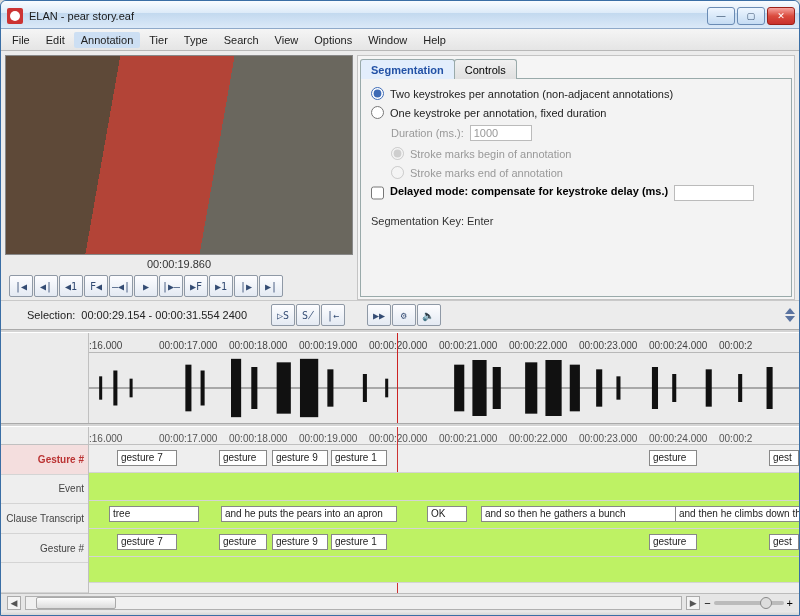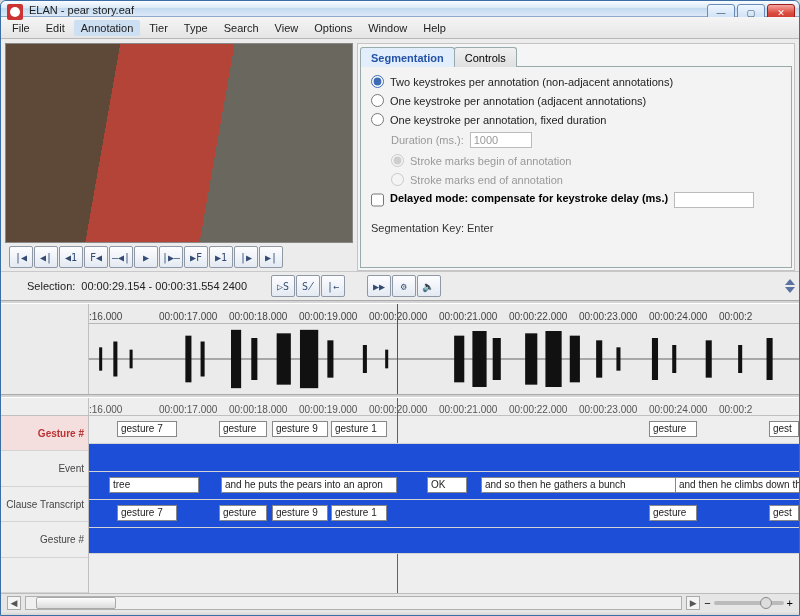--- a/index.html
+++ b/index.html
@@ -6,24 +6,24 @@
   html, body { width: 800px; height: 616px; overflow: hidden; }
   body {
     background: #d9d9d9;
     border: 1px solid #3a6ea5;
     border-radius: 6px 6px 0 0;
     display: flex; flex-direction: column;
     box-shadow: inset 0 0 0 1px #cfe3f7;
   }
   
   .titlebar {
-    height: 16px;
+    height: 28px;
     background: linear-gradient(to bottom,#f9fcff,#dceaf8 45%,#c3d9ef 46%,#dbe9f8);
     border-bottom: 1px solid #8fa9c9;
-    display: flex; align-items: flex-start; padding: 3px 4px 0 6px;
+    display: flex; align-items: center; padding: 3px 4px 0 6px;
     border-radius: 5px 5px 0 0;
   }
   .titlebar .app-icon { width: 16px; height: 16px; margin-right: 6px; background:#c33; border-radius:2px; position:relative;}
   .titlebar .app-icon::before{content:"";position:absolute;left:3px;top:3px;width:10px;height:10px;background:#fff;border-radius:50%;}
   .titlebar .title-text { color:#1a1a1a; flex:1;}
   .winbtns { display:flex; gap:2px;}
   .winbtn { width:28px; height:18px; border:1px solid #6a8bb4; border-radius:3px; background:linear-gradient(to bottom,#eef6ff,#c6dcf3); display:flex;align-items:center;justify-content:center; font-size:9px; color:#324a69;}
   .winbtn.close{ background:linear-gradient(to bottom,#f7a5a0,#da4b3e,#c9302c); color:#fff; border-color:#9b2018;}
   
   .menubar { height:22px; background:linear-gradient(to bottom,#f5f5f5,#e5e5e5); border-bottom:1px solid #b8b8b8; display:flex; align-items:center; padding:0 4px; gap:2px;}
@@ -86,21 +86,21 @@
   .tierlabels{ width:88px; border-right:1px solid #c0c0c0; display:flex; flex-direction:column;}
   .tierlabel{ flex:1 0 28px; padding:0 4px; display:flex; align-items:center; justify-content:flex-end; font-size:10px; color:#444; border-bottom:1px solid #d4d4d4; text-align:right;}
   .tierlabel.hot{ color:#b33; font-weight:bold; background:#f4dede;}
   .tiercols{ flex:1; position:relative; overflow:hidden;}
   .subscale{ height:18px; display:flex; align-items:flex-end; border-bottom:1px solid #c0c0c0;}
   .subscale .tick{ display:inline-block; width:70px; color:#555; font-size:10px;}
   .trow{ height:28px; border-bottom:1px solid #d4d4d4; position:relative;}
   .ann{
     position:absolute; top:5px; height:16px; background:#fff; border:1px solid #888; font-size:10px; padding:0 3px; line-height:14px; overflow:hidden; white-space:nowrap; color:#222;margin-left:20px;
   }
-  .trow.shade{ background:#1d4ed8;}
+  .trow.shade{ background:#bef264;}
   .tplayhead{position:absolute;top:0;bottom:0;left:308px;width:1px;background:#c33;}
   
   .hscroll{ height:18px; background:#e6e6e6; border-top:1px solid #bcbcbc; display:flex; align-items:center; padding:0 6px; gap:4px;}
   .hscroll .track{ flex:1; height:14px; border:1px solid #b0b0b0; background:#f0f0f0; position:relative;}
   .hscroll .thumb{ position:absolute; left:10px; width:80px; top:0; bottom:0; background:linear-gradient(to bottom,#fdfdfd,#dcdcdc); border:1px solid #a9a9a9; border-radius:2px;}
   .hscroll .arrow{ width:14px;height:14px;border:1px solid #aaa;background:#f4f4f4;display:flex;align-items:center;justify-content:center;font-size:9px;color:#555;}
   .zoom{ display:flex; align-items:center; gap:3px;}
   .zoom .slider{ width:70px;height:4px;background:#bbb;border-radius:2px;position:relative;}
   .zoom .knob{position:absolute;top:-4px;left:46px;width:12px;height:12px;background:#ddd;border:1px solid #888;border-radius:50%;}
   
@@ -128,20 +128,21 @@
     <div class="mi">Search</div>
     <div class="mi">View</div>
     <div class="mi">Options</div>
     <div class="mi">Window</div>
     <div class="mi">Help</div>
   </div>
 
 <div class="upper">
   <div class="videopane">
     <div class="videoimg"></div>
+    <div class="videotime">00:00:19.860</div>
 
     <div class="transportrow">
       <div class="btngroup" id="tg1">
           <div class="tbtn">|◀</div>
           <div class="tbtn">◀|</div>
           <div class="tbtn">◀1</div>
           <div class="tbtn">F◀</div>
           <div class="tbtn">–◀|</div>
           <div class="tbtn">▶</div>
           <div class="tbtn">|▶–</div>
@@ -155,24 +156,20 @@
 
   <div class="ctrlpanel">
     <div class="tabs" id="tabs">
         <div class="tab active">Segmentation</div>
         <div class="tab">Controls</div>
       </div>
     <div class="tabbody">
       <label class="radio-row">
         <input type="radio" name="seg" checked="" style="">
         <span>Two keystrokes per annotation (non-adjacent annotations)</span>
-      </label>
-      <label class="radio-row">
-        <input type="radio" name="seg" style="">
-        <span>One keystroke per annotation (adjacent annotations)</span>
       </label>
       <label class="radio-row">
         <input type="radio" name="seg" style="">
         <span>One keystroke per annotation, fixed duration</span>
       </label>
       <div class="sub disabled">
         <span>Duration (ms.):</span>
         <input type="text" value="1000" style="">
       </div>
       <label class="sub disabled">

